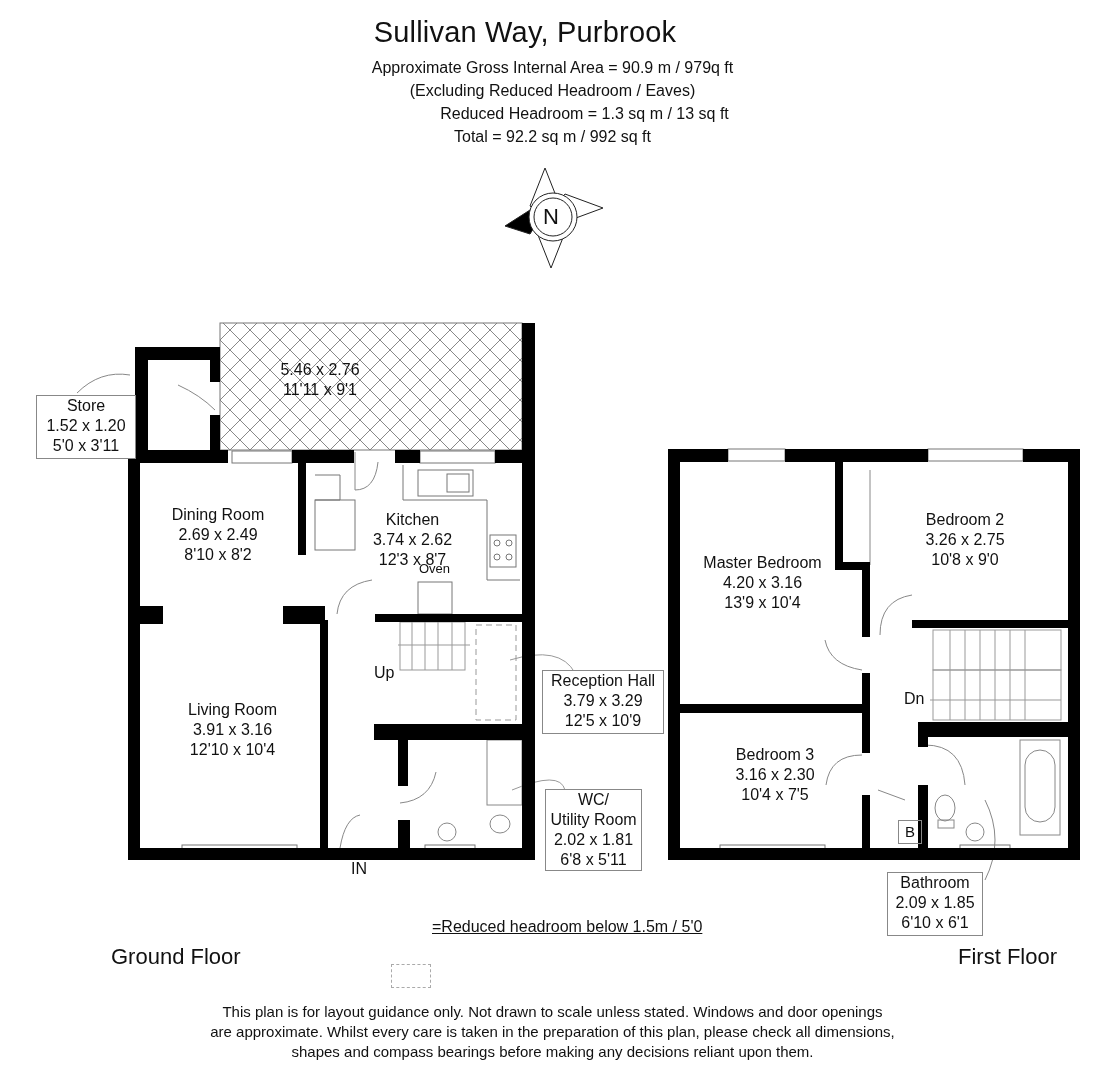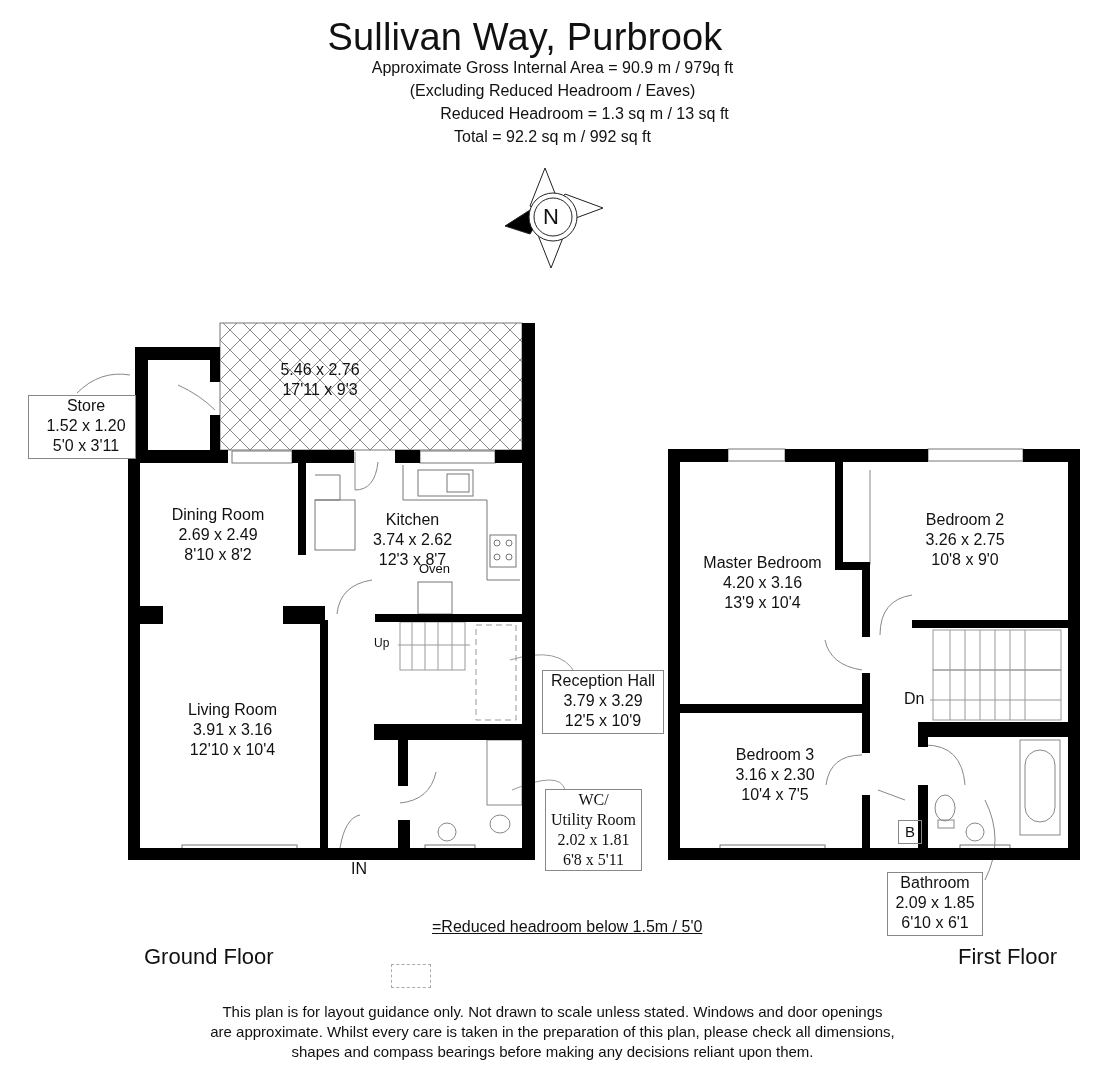--- a/index.html
+++ b/index.html
@@ -1,19 +1,19 @@
 <!DOCTYPE html>
 <html><head>
 <meta charset="utf-8">
 <style>
   html, body { margin:0; padding:0; background:#ffffff; }
   body { width:1105px; height:1080px; position:relative; overflow:hidden; font-family:"Liberation Sans", sans-serif; color:#111; }
   .abs { position:absolute; }
   .center { text-align:center; }
-  .title { left:0; width:1050px; top:16px; font-size:38px; letter-spacing:0.2px; }
+  .title { left:0; width:1050px; top:16px; font-size:29px; letter-spacing:0.2px; }
   .sub { left:0; width:1105px; font-size:16px; }
   .wall { position:absolute; background:#000; }
   .label { position:absolute; text-align:center; font-size:16px; line-height:20px; white-space:nowrap; }
   .box { position:absolute; border:1px solid #888; background:#fff; text-align:center; font-size:16px; line-height:20px; white-space:nowrap; }
   .floorname { position:absolute; font-size:22px; }
   .legend { position:absolute; font-size:16px; }
   .disclaimer { position:absolute; left:0; width:1105px; text-align:center; font-size:15px; line-height:20px; }
   svg.overlay { position:absolute; left:0; top:0; }
   .small { font-size:13px; }
 </style>
@@ -165,50 +165,50 @@
 <div class="wall" style="left:912px;top:620px;width:160px;height:8px;"></div>
 <div class="wall" style="left:680px;top:704px;width:190px;height:9px;"></div>
 <div class="wall" style="left:862px;top:673px;width:8px;height:80px;"></div>
 <div class="wall" style="left:862px;top:795px;width:8px;height:60px;"></div>
 <div class="wall" style="left:918px;top:722px;width:155px;height:15px;"></div>
 <div class="wall" style="left:918px;top:722px;width:10px;height:25px;"></div>
 <div class="wall" style="left:918px;top:785px;width:10px;height:70px;"></div>
 
 <div class="label" style="left:270px;top:360px;width:100px;">
   <div>5.46 x 2.76</div>
-  <div>17'11 x 9'3</div>
-</div>
-<div class="box" style="left:28px;top:395px;width:98px;height:62px;padding-left:8px;">
+  <div>11'11 x 9'1</div>
+</div>
+<div class="box" style="left:36px;top:395px;width:98px;height:62px;">
   <div>Store</div>
   <div>1.52 x 1.20</div>
   <div>5'0 x 3'11</div>
 </div>
 <div class="label" style="left:158px;top:505px;width:120px;">
   <div>Dining Room</div>
   <div>2.69 x 2.49</div>
   <div>8'10 x 8'2</div>
 </div>
 <div class="label" style="left:360px;top:510px;width:105px;">
   <div>Kitchen</div>
   <div>3.74 x 2.62</div>
   <div>12'3 x 8'7</div>
 </div>
 <div class="abs small" style="left:419px;top:561px;">Oven</div>
-<div class="abs" style="left:374px;top:636px;font-size:12px;">Up</div>
+<div class="abs" style="left:374px;top:664px;font-size:16px;">Up</div>
 <div class="label" style="left:170px;top:700px;width:125px;">
   <div>Living Room</div>
   <div>3.91 x 3.16</div>
   <div>12'10 x 10'4</div>
 </div>
 <div class="box" style="left:542px;top:670px;width:120px;height:62px;">
   <div>Reception Hall</div>
   <div>3.79 x 3.29</div>
   <div>12'5 x 10'9</div>
 </div>
-<div class="box" style="left:545px;top:789px;width:95px;height:80px;font-family:Liberation Serif, serif;">
+<div class="box" style="left:545px;top:789px;width:95px;height:80px;">
   <div>WC/</div>
   <div>Utility Room</div>
   <div>2.02 x 1.81</div>
   <div>6'8 x 5'11</div>
 </div>
 <div class="abs" style="left:351px;top:860px;font-size:16px;">IN</div>
 
 <div class="label" style="left:690px;top:553px;width:145px;">
   <div>Master Bedroom</div>
   <div>4.20 x 3.16</div>
@@ -225,21 +225,21 @@
   <div>3.16 x 2.30</div>
   <div>10'4 x 7'5</div>
 </div>
 <div class="abs" style="left:898px;top:820px;width:22px;height:22px;border:1px solid #888;text-align:center;font-size:15px;line-height:22px;">B</div>
 <div class="box" style="left:887px;top:872px;width:94px;height:62px;">
   <div>Bathroom</div>
   <div>2.09 x 1.85</div>
   <div>6'10 x 6'1</div>
 </div>
 
-<div class="floorname" style="left:144px;top:944px;">Ground Floor</div>
+<div class="floorname" style="left:111px;top:944px;">Ground Floor</div>
 <div class="floorname" style="left:958px;top:944px;text-align:center;">First Floor</div>
 
 <div class="abs" style="left:391px;top:964px;width:38px;height:22px;border:1px dashed #aaa;"></div>
 <div class="legend" style="left:432px;top:918px;text-decoration:underline;">=Reduced headroom below 1.5m / 5'0</div>
 
 <div class="disclaimer" style="top:1002px;">This plan is for layout guidance only. Not drawn to scale unless stated. Windows and door openings</div>
 <div class="disclaimer" style="top:1022px;">are approximate. Whilst every care is taken in the preparation of this plan, please check all dimensions,</div>
 <div class="disclaimer" style="top:1042px;">shapes and compass bearings before making any decisions reliant upon them.</div>
 
 <div class="abs" style="left:543px;top:204px;font-size:22px;">N</div>

